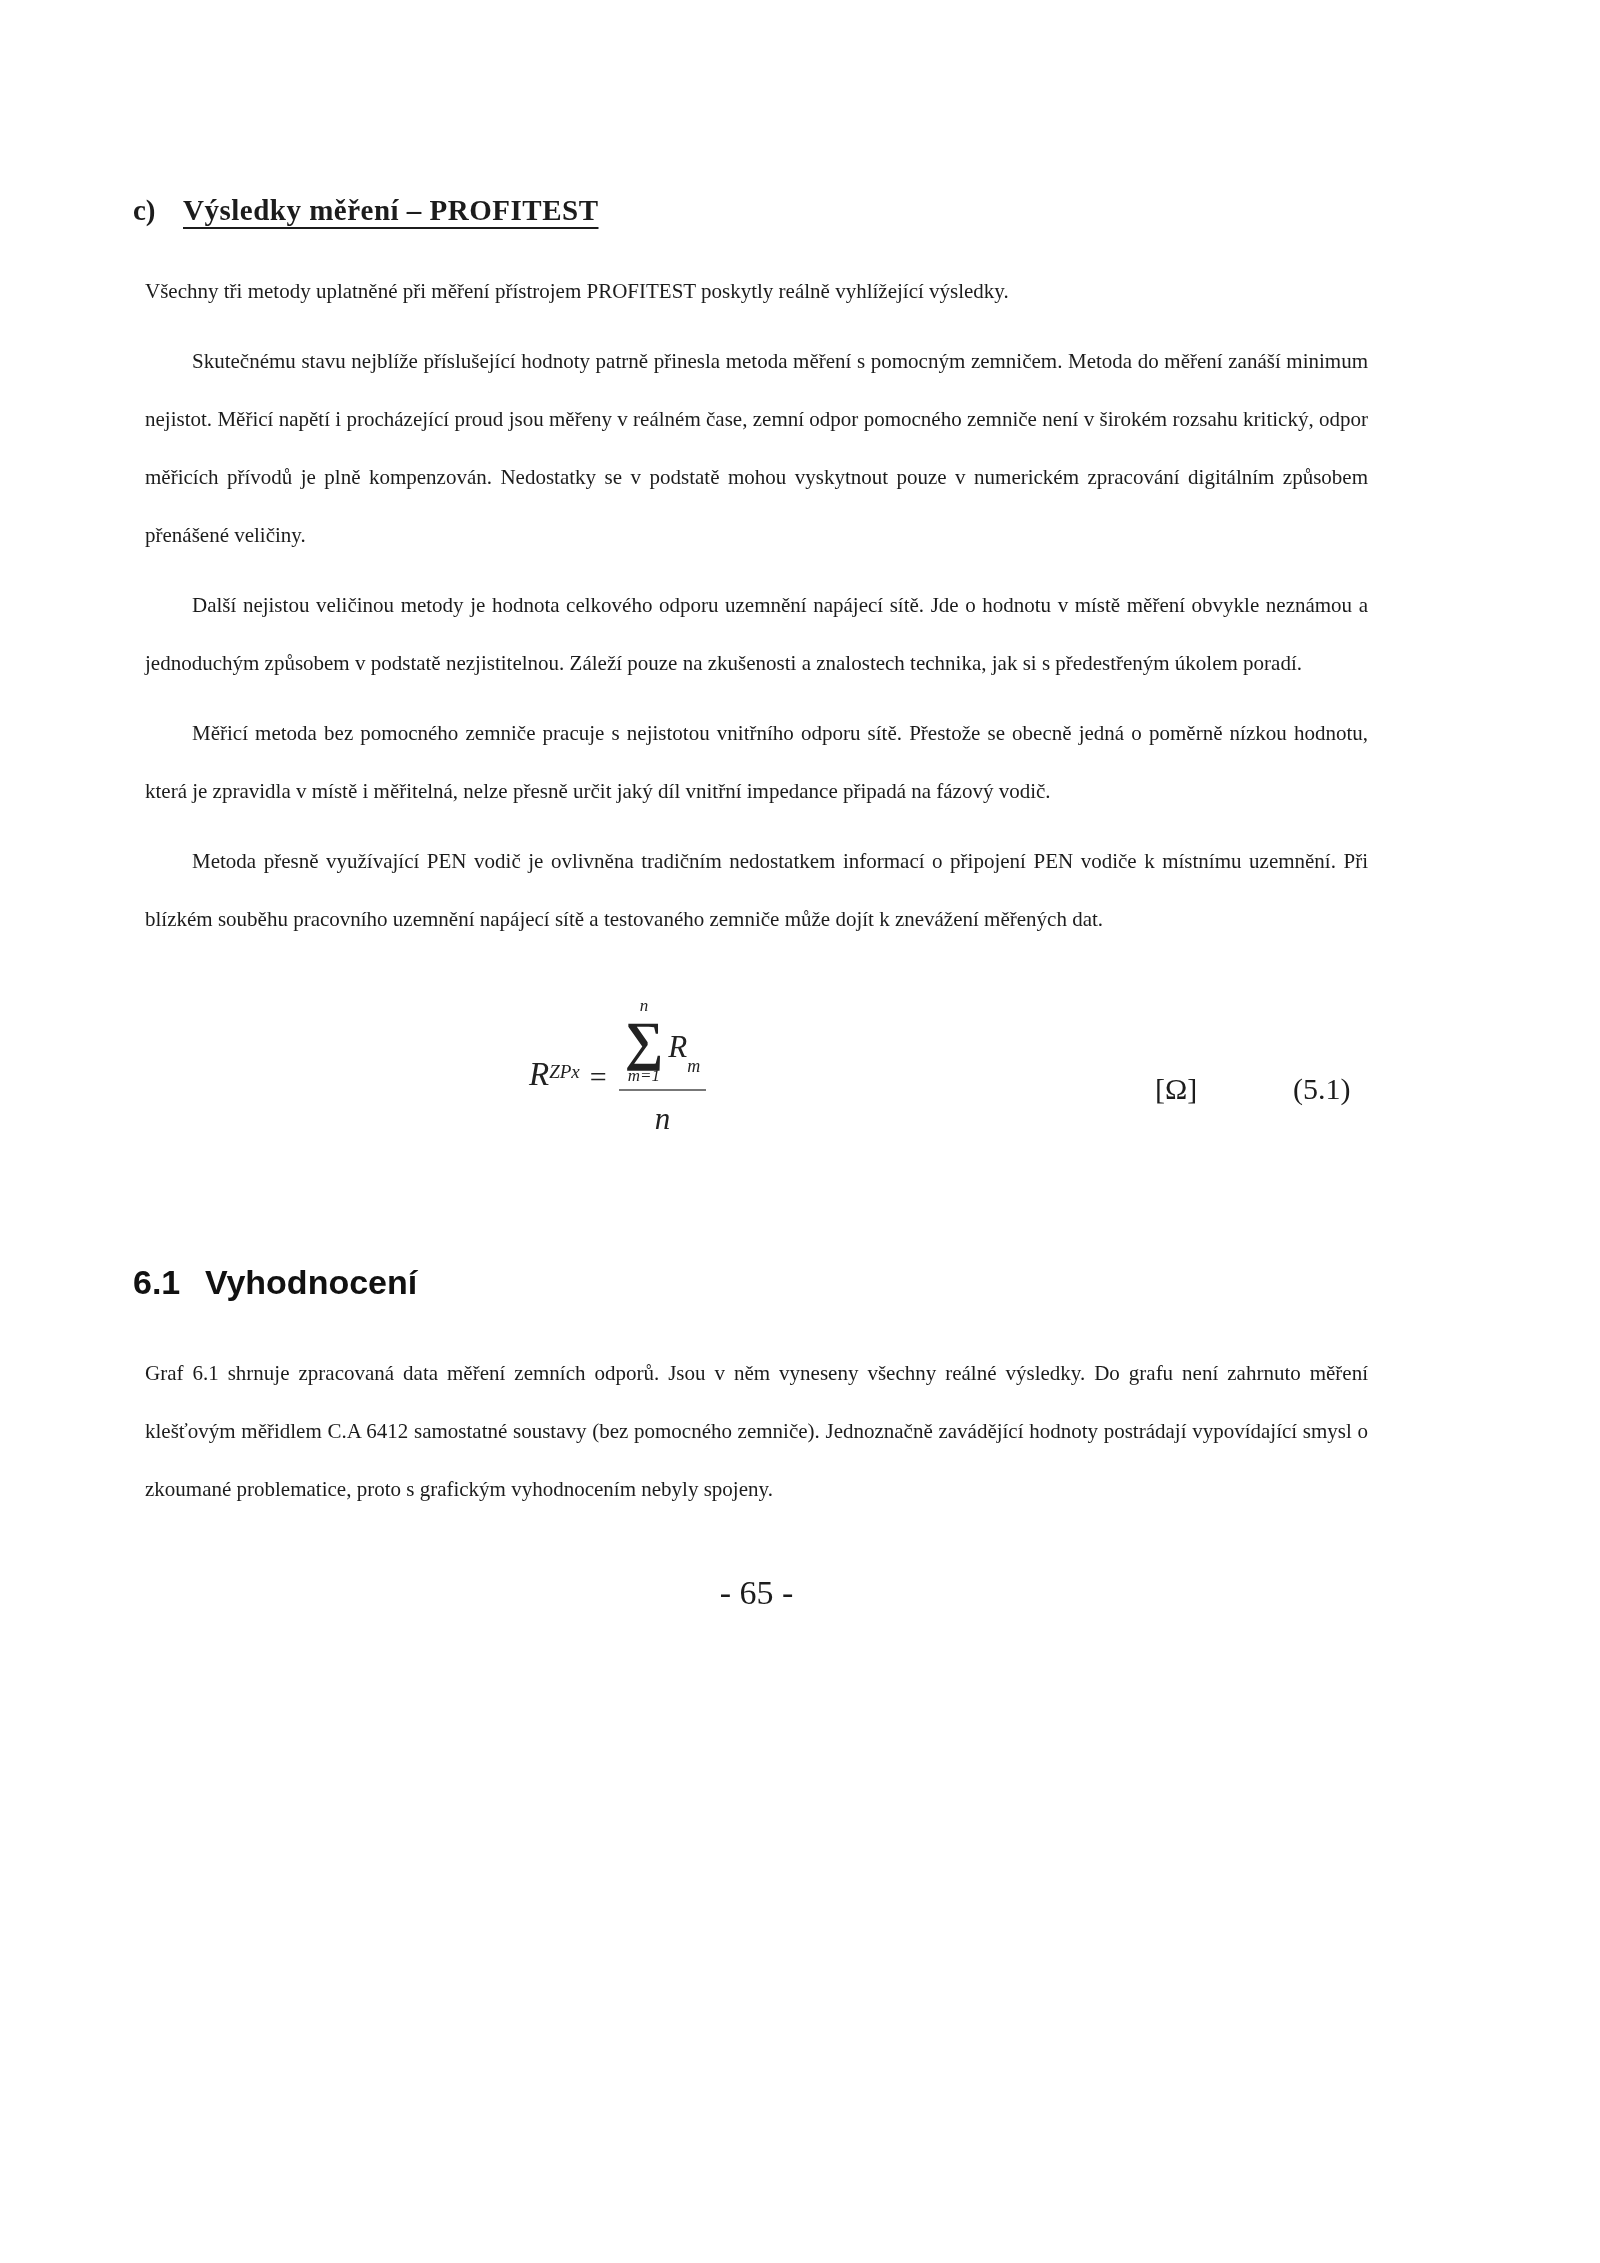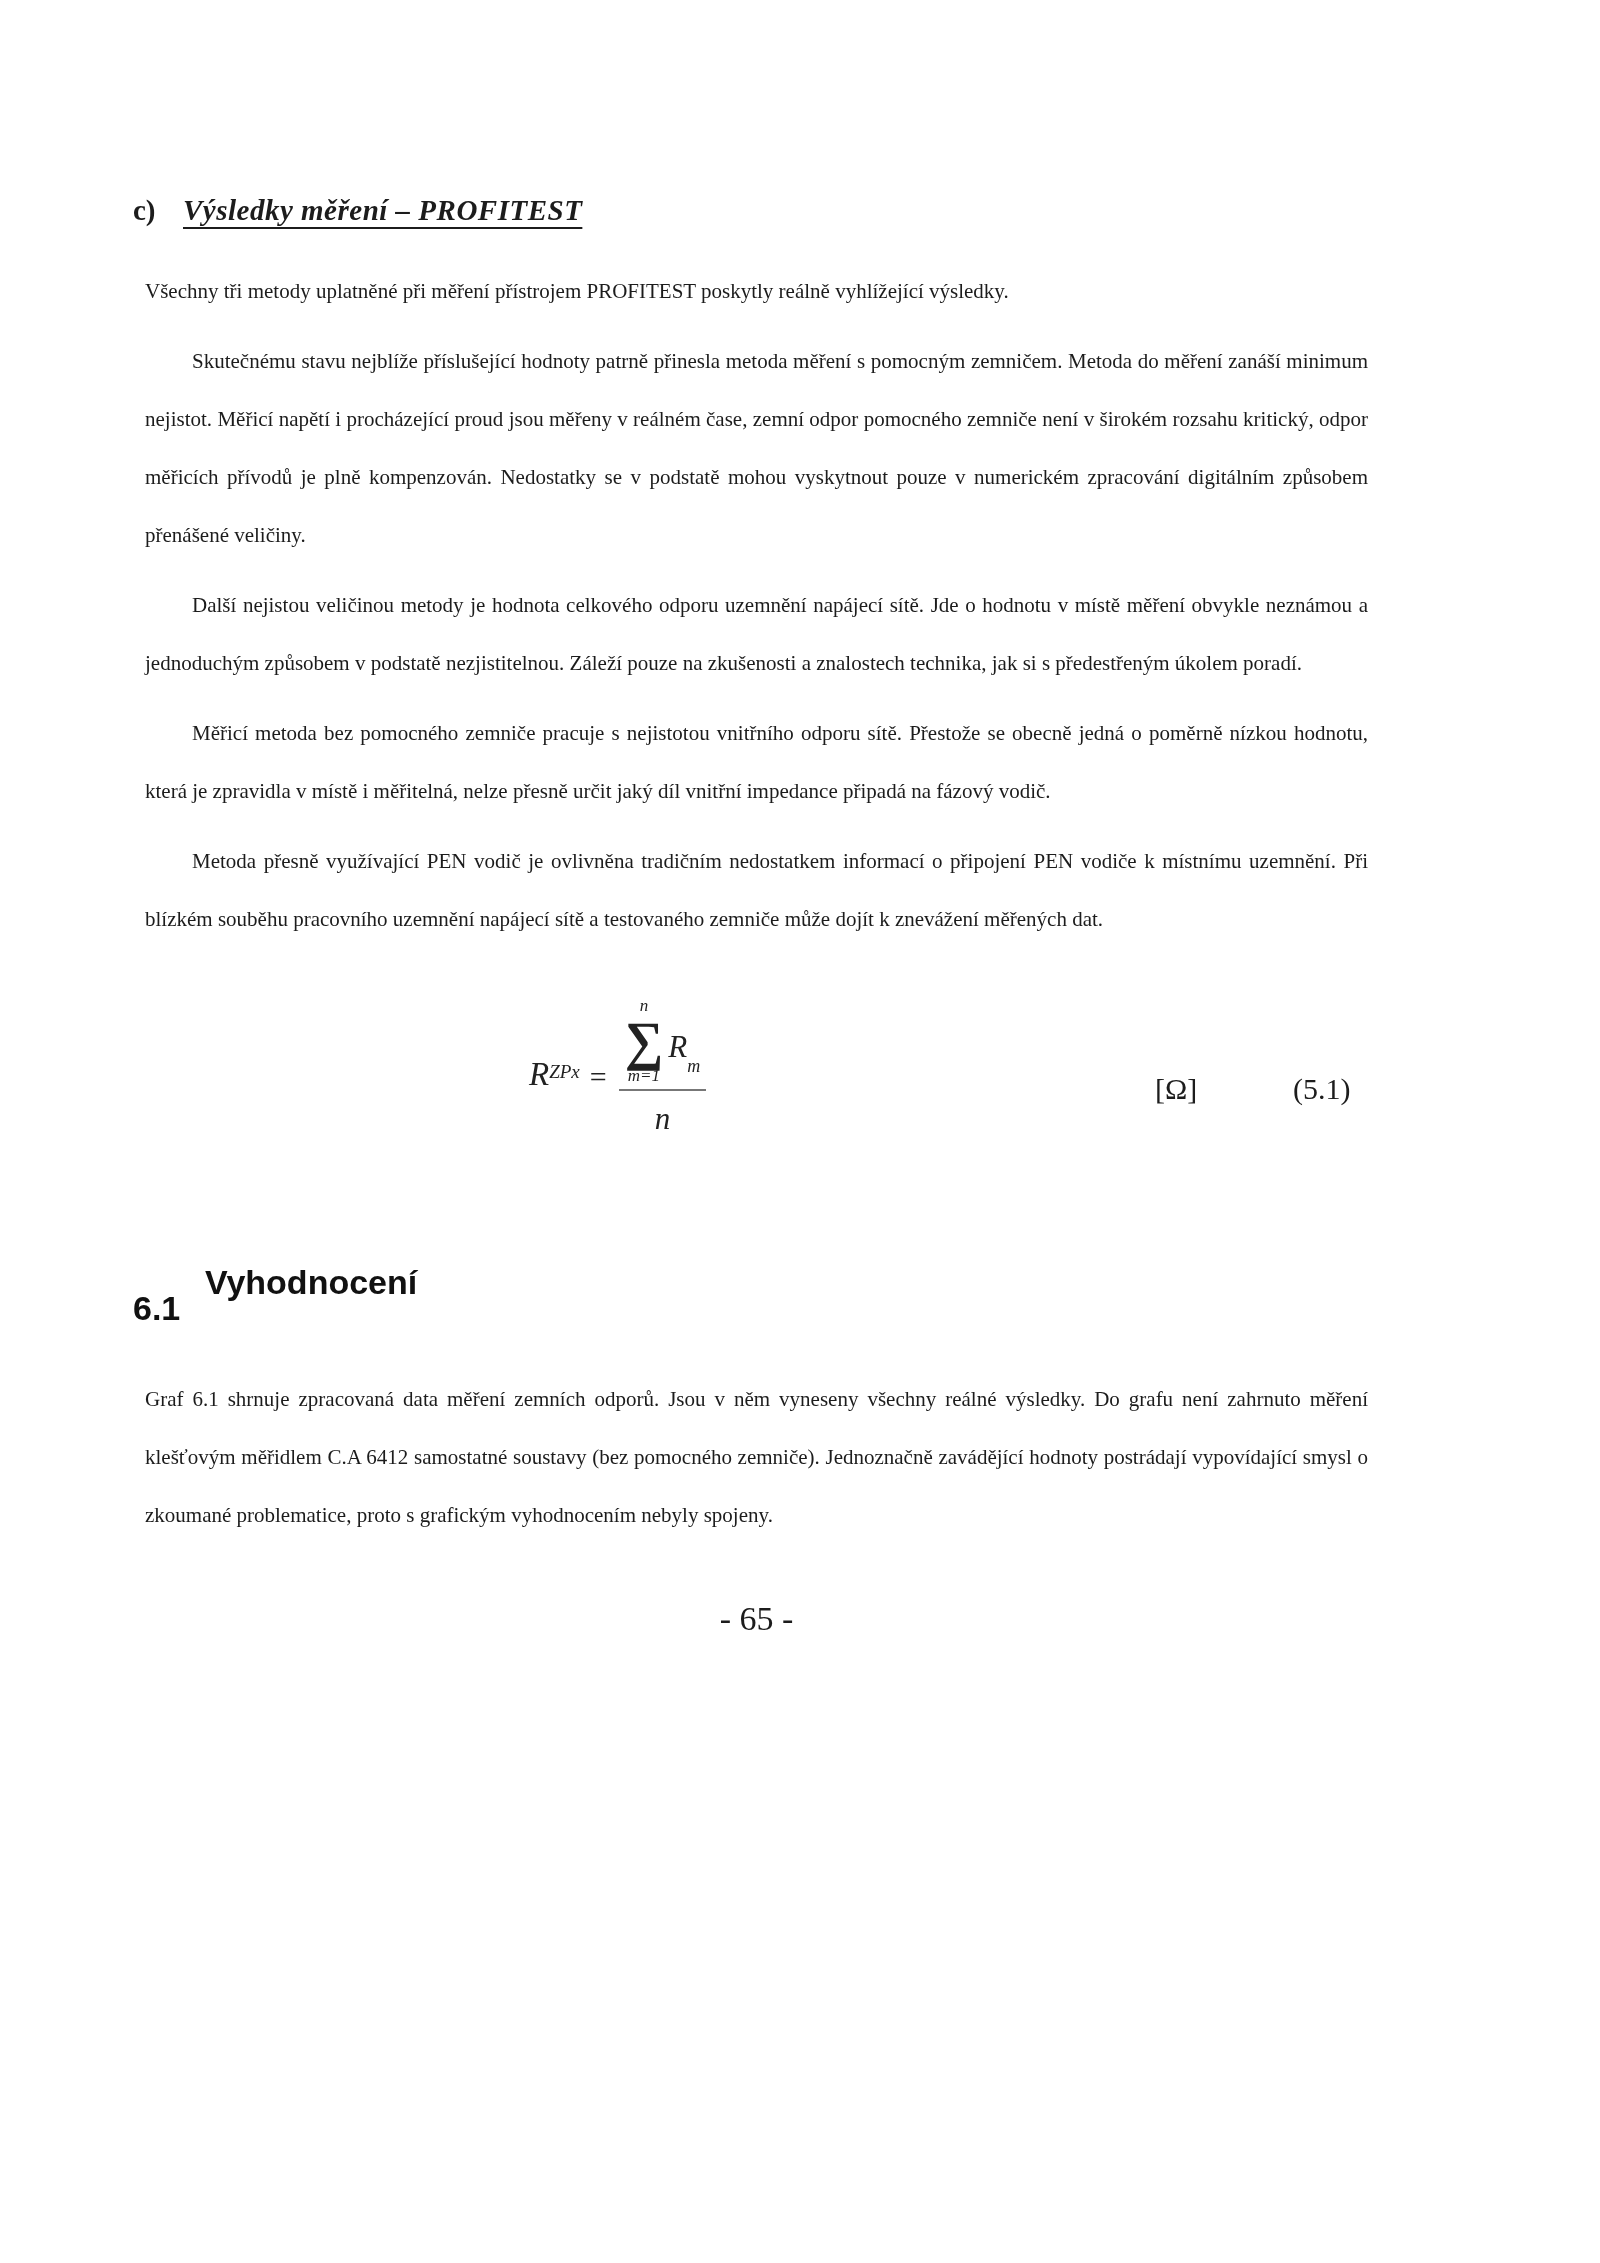--- a/index.html
+++ b/index.html
@@ -17,21 +17,20 @@
   
   .heading-c {
     font-size: 29px;
     line-height: 36px;
     margin: 0 0 34px 0;
     white-space: nowrap;
   }
   .hc-marker { display: inline-block; width: 50px; font-style: normal; }
   .hc-title {
     font-weight: bold;
-    font-style: italic;
     text-decoration: underline;
     text-decoration-thickness: 2px;
     text-underline-offset: 7px;
     letter-spacing: 0.5px;
   }
   
   .para {
     font-size: 21px;
     line-height: 58px;
     text-align: justify;
@@ -68,21 +67,21 @@
   
   .section-heading {
     display: flex;
     margin-top: 94px;
     font-family: "Liberation Sans", "DejaVu Sans", sans-serif;
     font-weight: bold;
     font-size: 34px;
     line-height: 44px;
     color: #111;
   }
-  .sec-num { width: 72px; margin-top: 26px; }
+  .sec-num { width: 72px; }
   .last-para { margin-top: 40px; }
   
   .footer {
     margin-top: 56px;
     text-align: center;
     font-size: 34px;
     color: #1c1c1c;
   }
 </style>
 </head>

